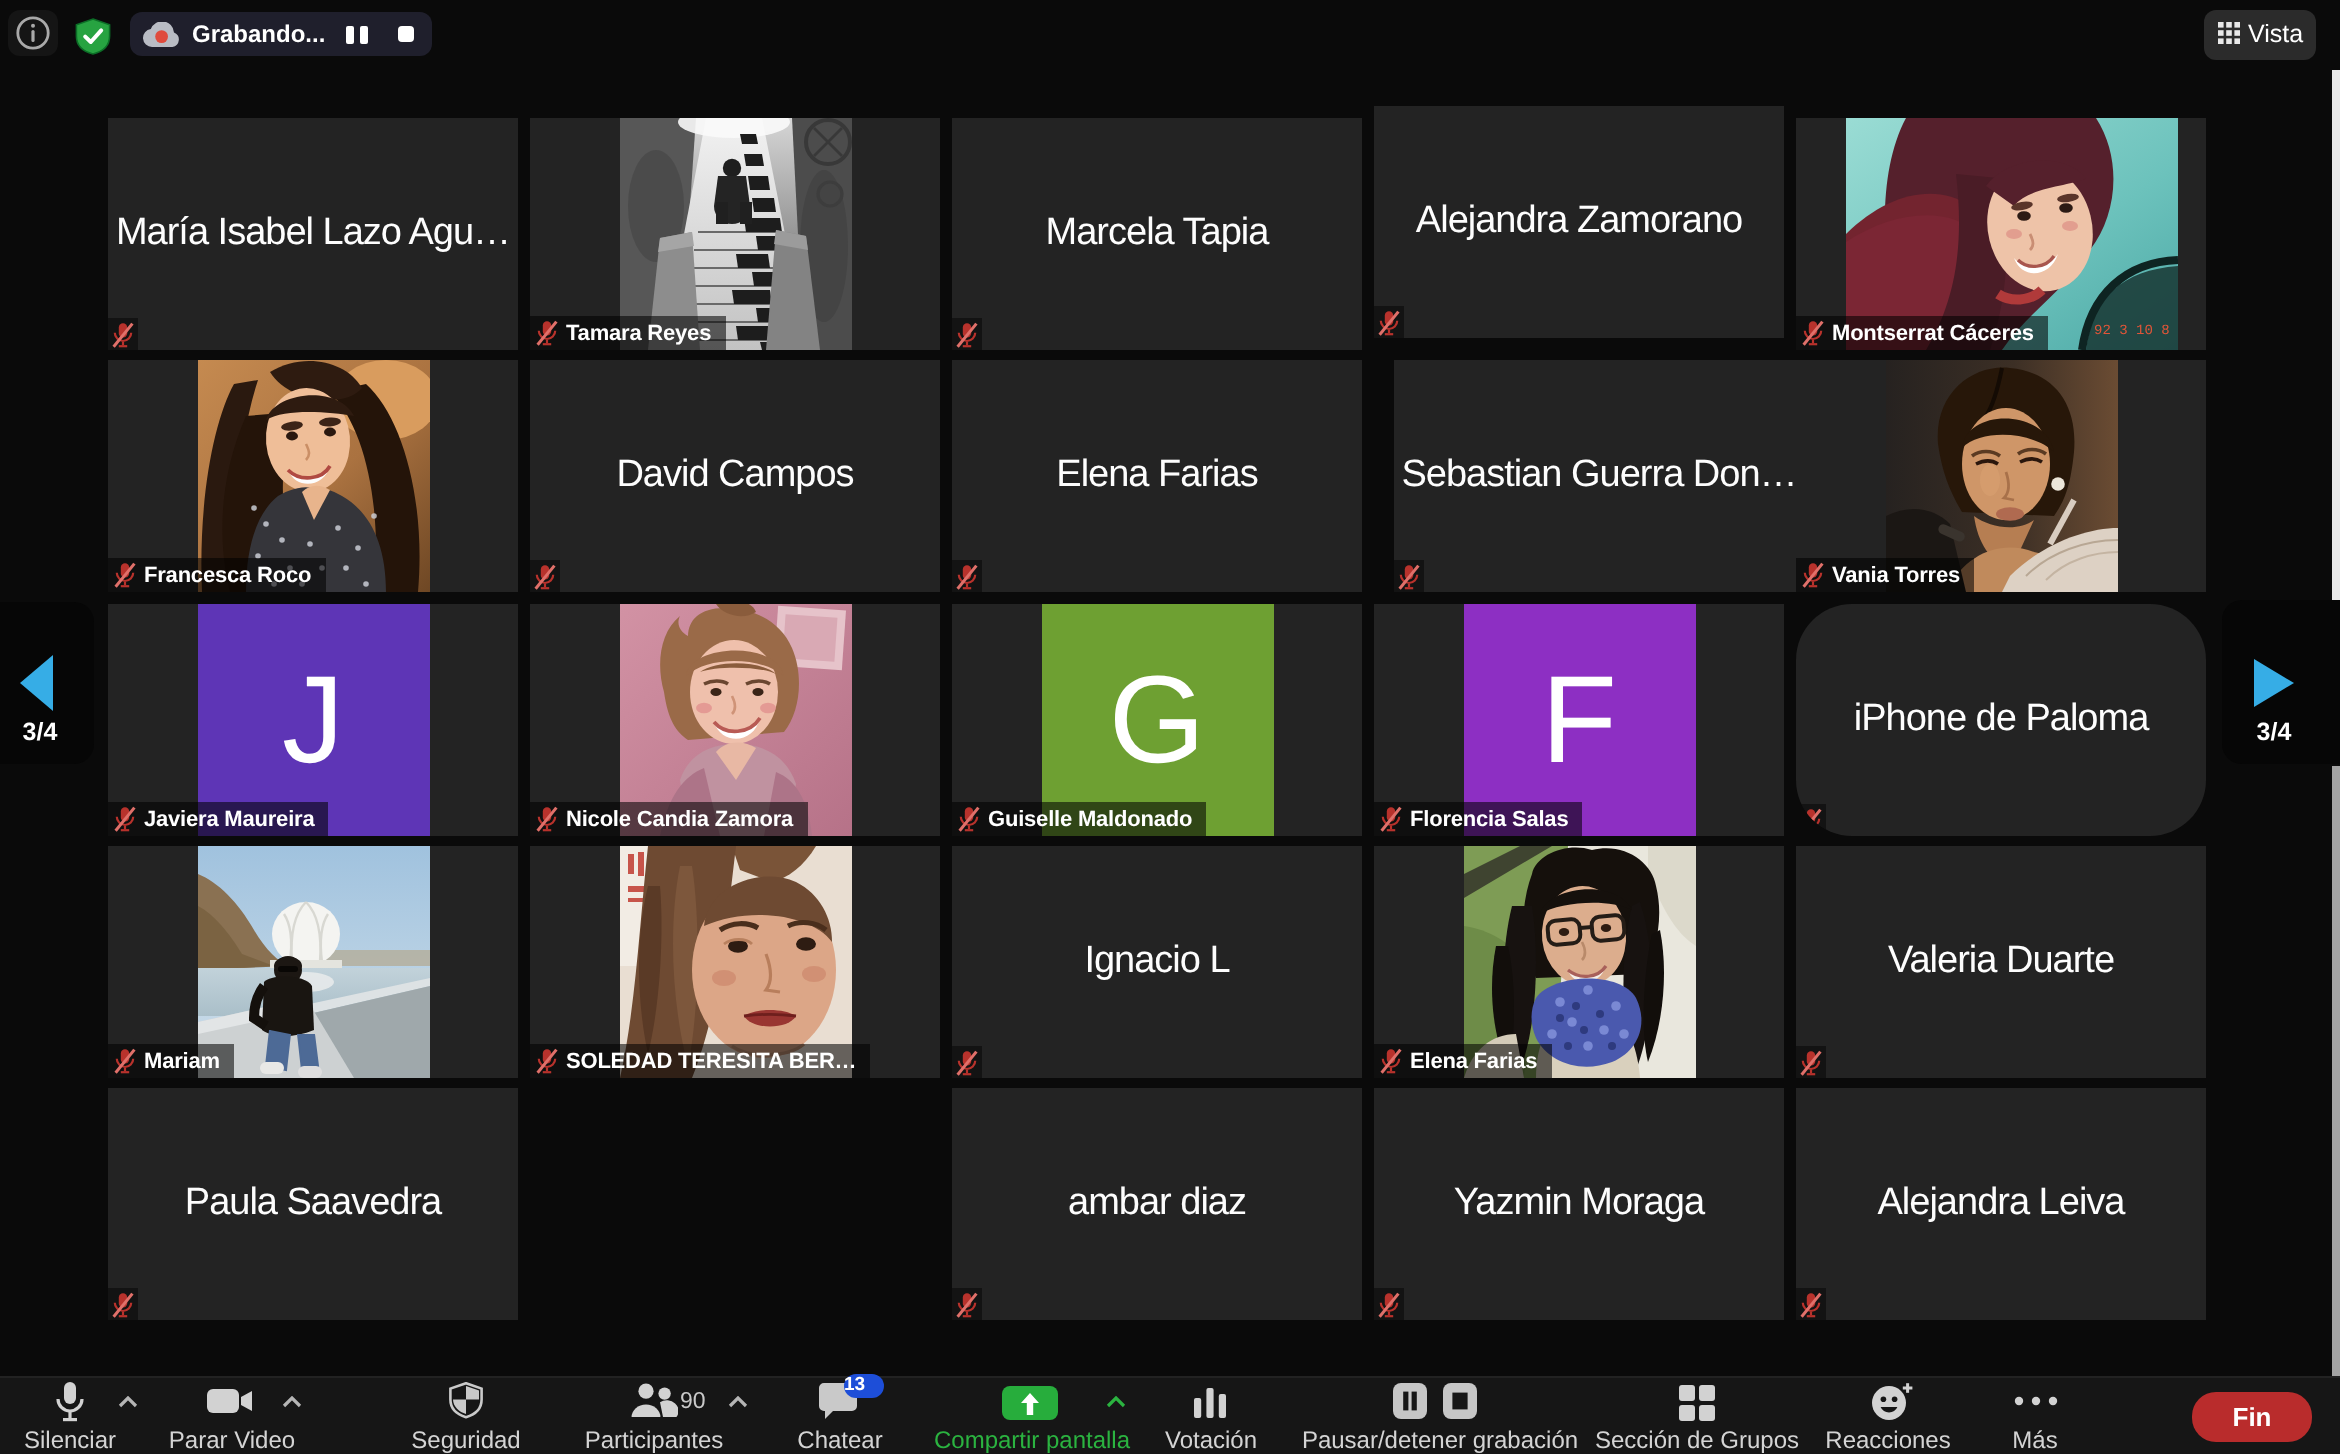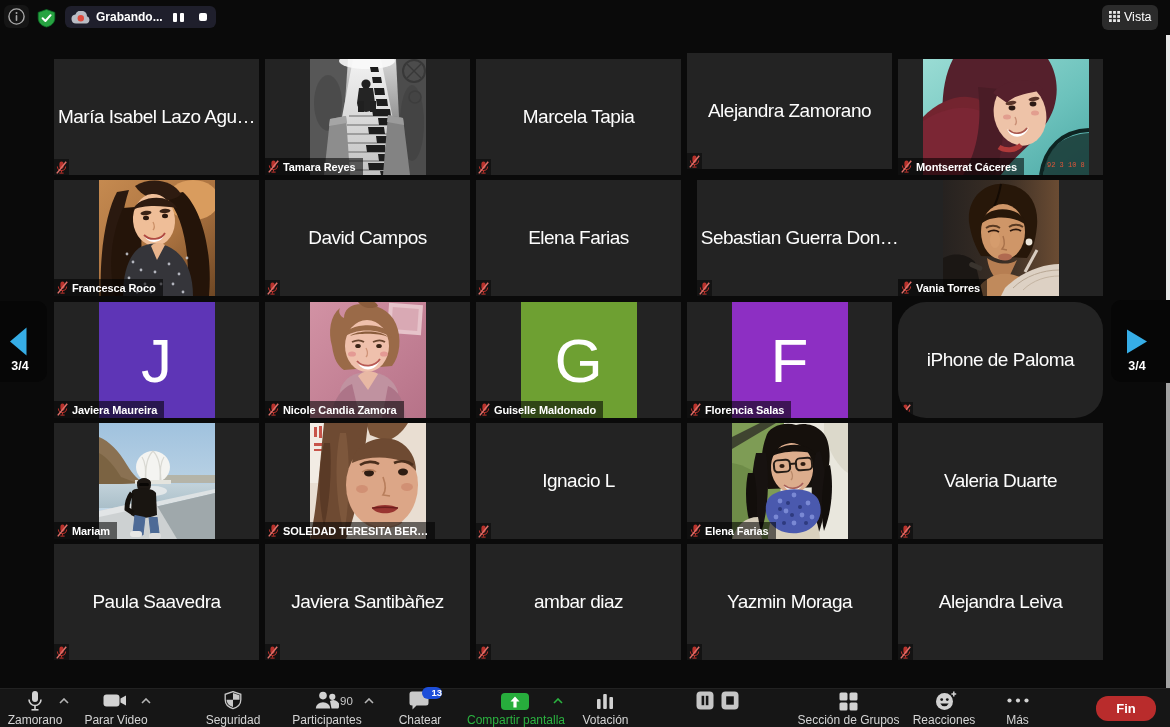--- a/index.html
+++ b/index.html
@@ -625,32 +625,20 @@
       <div class="badge">
         <svg width="11" height="13" viewBox="0 0 11 13" style="flex:none">
           <rect x="3.4" y="0.6" width="4.2" height="7.2" rx="2.1" fill="#b8322c"></rect>
           <path d="M1.4 5.4 a4.1 4.1 0 0 0 8.2 0" fill="none" stroke="#b8322c" stroke-width="1.1"></path>
           <line x1="5.5" y1="9.9" x2="5.5" y2="11.6" stroke="#b8322c" stroke-width="1.1"></line>
           <line x1="3.4" y1="12.1" x2="7.6" y2="12.1" stroke="#b8322c" stroke-width="1.1"></line>
           <line x1="0.8" y1="12.4" x2="10.2" y2="0.8" stroke="#e0706a" stroke-width="1.5"></line>
         </svg>
       </div>
     </div>
-  <div class="tile" style="left:265px;top:544px;">
-      <div class="tname">Javiera Santibàñez</div>
-      <div class="badge">
-        <svg width="11" height="13" viewBox="0 0 11 13" style="flex:none">
-          <rect x="3.4" y="0.6" width="4.2" height="7.2" rx="2.1" fill="#b8322c"></rect>
-          <path d="M1.4 5.4 a4.1 4.1 0 0 0 8.2 0" fill="none" stroke="#b8322c" stroke-width="1.1"></path>
-          <line x1="5.5" y1="9.9" x2="5.5" y2="11.6" stroke="#b8322c" stroke-width="1.1"></line>
-          <line x1="3.4" y1="12.1" x2="7.6" y2="12.1" stroke="#b8322c" stroke-width="1.1"></line>
-          <line x1="0.8" y1="12.4" x2="10.2" y2="0.8" stroke="#e0706a" stroke-width="1.5"></line>
-        </svg>
-      </div>
-    </div>
   <div class="tile" style="left:687px;top:544px;">
       <div class="tname">Yazmin Moraga</div>
       <div class="badge">
         <svg width="11" height="13" viewBox="0 0 11 13" style="flex:none">
           <rect x="3.4" y="0.6" width="4.2" height="7.2" rx="2.1" fill="#b8322c"></rect>
           <path d="M1.4 5.4 a4.1 4.1 0 0 0 8.2 0" fill="none" stroke="#b8322c" stroke-width="1.1"></path>
           <line x1="5.5" y1="9.9" x2="5.5" y2="11.6" stroke="#b8322c" stroke-width="1.1"></line>
           <line x1="3.4" y1="12.1" x2="7.6" y2="12.1" stroke="#b8322c" stroke-width="1.1"></line>
           <line x1="0.8" y1="12.4" x2="10.2" y2="0.8" stroke="#e0706a" stroke-width="1.5"></line>
         </svg>
@@ -677,21 +665,21 @@
           <line x1="5.5" y1="9.9" x2="5.5" y2="11.6" stroke="#b8322c" stroke-width="1.1"></line>
           <line x1="3.4" y1="12.1" x2="7.6" y2="12.1" stroke="#b8322c" stroke-width="1.1"></line>
           <line x1="0.8" y1="12.4" x2="10.2" y2="0.8" stroke="#e0706a" stroke-width="1.5"></line>
         </svg>
       </div>
     </div>
 
   <div class="abs" style="left:0;top:688px;width:1170px;height:39px;background:#161616;border-top:1px solid #222;"></div>
 
   <div class="tb-item" style="left:14px;width:42px;">
-      <div class="tb-label">Zamorano</div>
+      <div class="tb-label">Silenciar</div>
     </div>
   <svg class="abs" style="left:27px;top:690px" width="16" height="23" viewBox="0 0 16 23">
     <rect x="5" y="1" width="6" height="11" rx="3" fill="#d2d2d2"></rect>
     <path d="M2 9.5 a6 6 0 0 0 12 0" fill="none" stroke="#d2d2d2" stroke-width="1.6"></path>
     <line x1="8" y1="15.5" x2="8" y2="19" stroke="#d2d2d2" stroke-width="1.6"></line>
     <line x1="4.5" y1="19.8" x2="11.5" y2="19.8" stroke="#d2d2d2" stroke-width="1.6"></line>
   </svg>
   <svg class="abs" style="left:59px;top:698px" width="10" height="6" viewBox="0 0 10 6">
     <path d="M1 5 L5 1 L9 5" fill="none" stroke="#b5b5b5" stroke-width="1.6"></path>
   </svg>
@@ -729,21 +717,21 @@
   <svg class="abs" style="left:364px;top:698px" width="10" height="6" viewBox="0 0 10 6">
     <path d="M1 5 L5 1 L9 5" fill="none" stroke="#b5b5b5" stroke-width="1.6"></path>
   </svg>
 
   <div class="tb-item" style="left:389px;width:62px;">
       <div class="tb-label">Chatear</div>
     </div>
   <svg class="abs" style="left:409px;top:691px" width="20" height="19" viewBox="0 0 20 19">
     <path d="M3 0.5 h14 a2.5 2.5 0 0 1 2.5 2.5 v9 a2.5 2.5 0 0 1 -2.5 2.5 h-9.5 l-4 4 v-4 H3 a2.5 2.5 0 0 1 -2.5 -2.5 v-9 A2.5 2.5 0 0 1 3 0.5 Z" fill="#c9c9c9"></path>
   </svg>
-  <div class="abs" style="left:422px;top:686.5px;width:20px;height:12.5px;background:#1d4ed8;border-radius:6.5px;color:#fff;font-size:9.5px;font-weight:700;text-align:right;line-height:12.5px;">13</div>
+  <div class="abs" style="left:422px;top:686.5px;width:20px;height:12.5px;background:#1d4ed8;border-radius:6.5px;color:#fff;font-size:9.5px;font-weight:700;text-align:left;line-height:12.5px;">13</div>
 
   <div class="tb-item" style="left:455px;width:122px;color:#2bb340;">
       <div class="tb-label" style="color:#2bb340;">Compartir pantalla</div>
     </div>
   <div class="abs" style="left:501px;top:693px;width:28px;height:16.5px;background:#27ad3c;border-radius:4px;"></div>
   <svg class="abs" style="left:510px;top:695.5px" width="10" height="12" viewBox="0 0 10 12">
     <path d="M5 0.5 L9.5 5.5 H6.6 V11.5 H3.4 V5.5 H0.5 Z" fill="#fff"></path>
   </svg>
   <svg class="abs" style="left:553px;top:698px" width="10" height="6" viewBox="0 0 10 6">
     <path d="M1 5 L5 1 L9 5" fill="none" stroke="#2bb340" stroke-width="1.6"></path>
@@ -751,20 +739,23 @@
 
   <div class="tb-item" style="left:578px;width:55px;">
       <div class="tb-label">Votación</div>
     </div>
   <svg class="abs" style="left:596px;top:692px" width="18" height="19" viewBox="0 0 18 19">
     <rect x="1" y="7" width="3.6" height="10" rx="1" fill="#d2d2d2"></rect>
     <rect x="7.2" y="2" width="3.6" height="15" rx="1" fill="#d2d2d2"></rect>
     <rect x="13.4" y="5" width="3.6" height="12" rx="1" fill="#d2d2d2"></rect>
   </svg>
 
+  <div class="tb-item" style="left:645px;width:150px;">
+      <div class="tb-label">Pausar/detener grabación</div>
+    </div>
   <svg class="abs" style="left:696px;top:691px" width="18" height="19" viewBox="0 0 18 19">
     <rect x="0.5" y="0.5" width="17" height="18" rx="4" fill="#c6c6c6"></rect>
     <rect x="5.6" y="4.8" width="2.6" height="9.4" fill="#161616"></rect>
     <rect x="9.8" y="4.8" width="2.6" height="9.4" fill="#161616"></rect>
   </svg>
   <svg class="abs" style="left:721px;top:691px" width="18" height="19" viewBox="0 0 18 19">
     <rect x="0.5" y="0.5" width="17" height="18" rx="4" fill="#c6c6c6"></rect>
     <rect x="5.2" y="5.3" width="7.6" height="8.4" fill="#161616"></rect>
   </svg>
 

